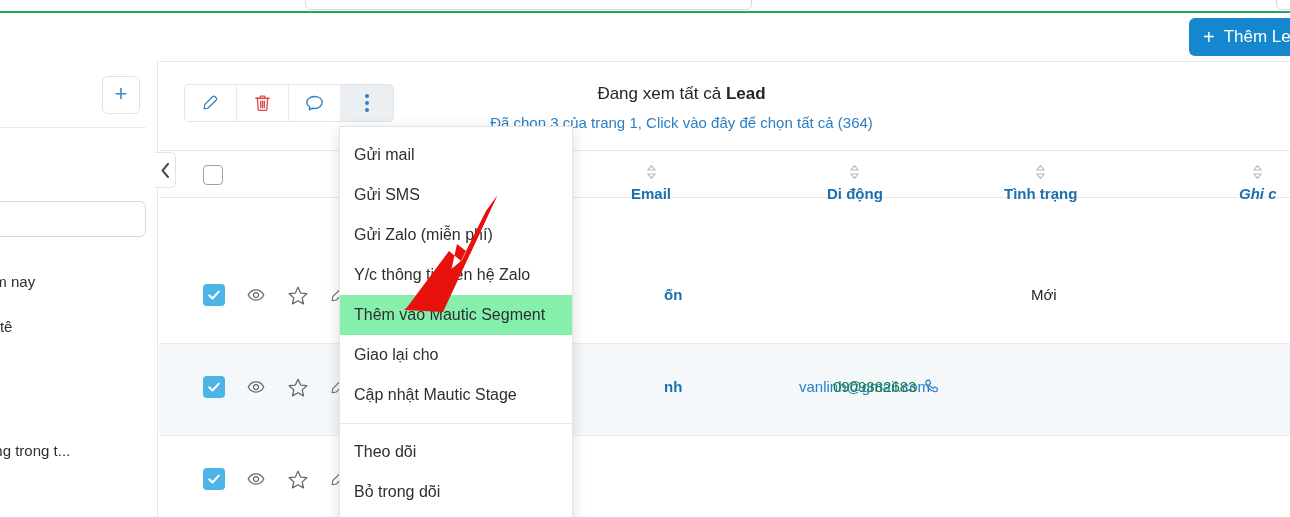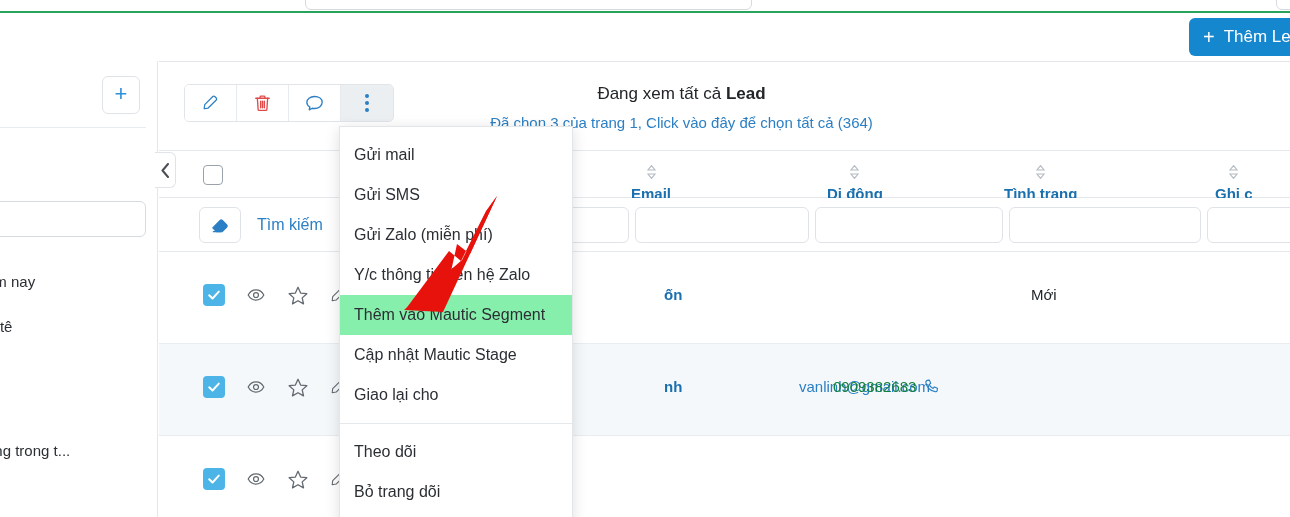--- a/index.html
+++ b/index.html
@@ -115,21 +115,21 @@
   .col-head {
     position: absolute; top: 14px; font-size: 15px; font-weight: 700;
     color: #1a6fae; white-space: nowrap; display: flex; align-items: center;
     gap: 6px; cursor: pointer; flex-direction: column;
   }
   .sorticon { display: inline-block; width: 9px; }
   .ch-name  { left: 295px; }
   .ch-email { left: 472px; }
   .ch-mobile{ left: 668px; }
   .ch-status{ left: 845px; }
-  .ch-note  { left: 1056px; }
+  .ch-note  { left: 1080px; font-style: italic; }
 
   
   .filter-row {
     position: absolute; left: 0; top: 136px; width: 1131px; height: 54px;
     border-bottom: 1px solid #e6e9ec; background: #fff;
   }
   .eraser-btn {
     position: absolute; left: 40px; top: 9px; width: 42px; height: 36px;
     border: 1px solid #dfe3e8; border-radius: 6px; background: #fff;
     display: flex; align-items: center; justify-content: center; cursor: pointer;
@@ -285,34 +285,20 @@
       </div>
       <div class="col-head ch-note">
         <svg class="sorticon" width="9" height="14" viewBox="0 0 9 14">
           <polygon points="4.5,0.6 8,5 1,5" fill="none" stroke="#b4bbc2" stroke-width="1.1"></polygon>
           <polygon points="4.5,13.4 8,9 1,9" fill="none" stroke="#b4bbc2" stroke-width="1.1"></polygon>
         </svg>
         <span>Ghi c</span>
       </div>
     </div>
 
-    <div class="filter-row">
-      <div class="eraser-btn">
-        <svg width="22" height="20" viewBox="0 0 24 24">
-          <path d="M3.3 15.4 L12.1 6.6 a2 2 0 0 1 2.8 0 l5.2 5.2 a2 2 0 0 1 0 2.8 l-5.4 5.4 H7.6 Z" fill="#2b7fc4" stroke="#2b7fc4" stroke-width="1.3" stroke-linejoin="round"></path>
-          <path d="M4 20 h9" stroke="#2b7fc4" stroke-width="1.5" stroke-linecap="round" fill="none"></path>
-        </svg>
-      </div>
-      <div class="search-link">Tìm kiếm</div>
-      <input class="f-input f-name" value="" style="">
-      <input class="f-input f-email" value="" style="">
-      <input class="f-input f-mobile" value="" style="">
-      <input class="f-input f-status" value="" style="">
-      <input class="f-input f-note" value="" style="">
-    </div>
 
     <div class="row r1">
       <div class="row-icons">
         <div class="cb-checked">
           <svg width="14" height="14" viewBox="0 0 16 16">
             <polyline points="2.5,8.4 6.3,12 13.5,4.2" fill="none" stroke="#fff" stroke-width="2.3" stroke-linecap="round" stroke-linejoin="round"></polyline>
           </svg>
         </div>
         <svg class="ico" width="22" height="18" viewBox="0 0 24 24">
           <path d="M1.6 12 C4 7.4 7.8 5.2 12 5.2 s8 2.2 10.4 6.8 C20 16.6 16.2 18.8 12 18.8 S4 16.6 1.6 12 Z" fill="none" stroke="#63696f" stroke-width="1.6"></path>
@@ -380,25 +366,25 @@
     </div>
 
   </div>
 
   <div class="menu">
     <div class="menu-item">Gửi mail</div>
     <div class="menu-item">Gửi SMS</div>
     <div class="menu-item">Gửi Zalo (miễn phí)</div>
     <div class="menu-item">Y/c thông tin liên hệ Zalo</div>
     <div class="menu-item highlight">Thêm vào Mautic Segment</div>
+    <div class="menu-item">Giao lại cho</div>
     <div class="menu-item">Cập nhật Mautic Stage</div>
-    <div class="menu-item">Giao lại cho</div>
     <div class="menu-sep"></div>
     <div class="menu-item">Theo dõi</div>
-    <div class="menu-item">Bỏ trang dõi</div>
+    <div class="menu-item">Bỏ trong dõi</div>
   </div>
 
   <svg class="arrow-svg" width="1290" height="517">
     <g>
       <path d="M497 196 L470 254 L457 244 L442 313 L428 296 L405 310 L449 251 L461 261 L486 211 Z" fill="#e8120c"></path>
       <path d="M497 196 L443 312 L404 310 L462 260 L486 212 Z" fill="#e8120c"></path>
     </g>
   </svg>
 
 </div>

